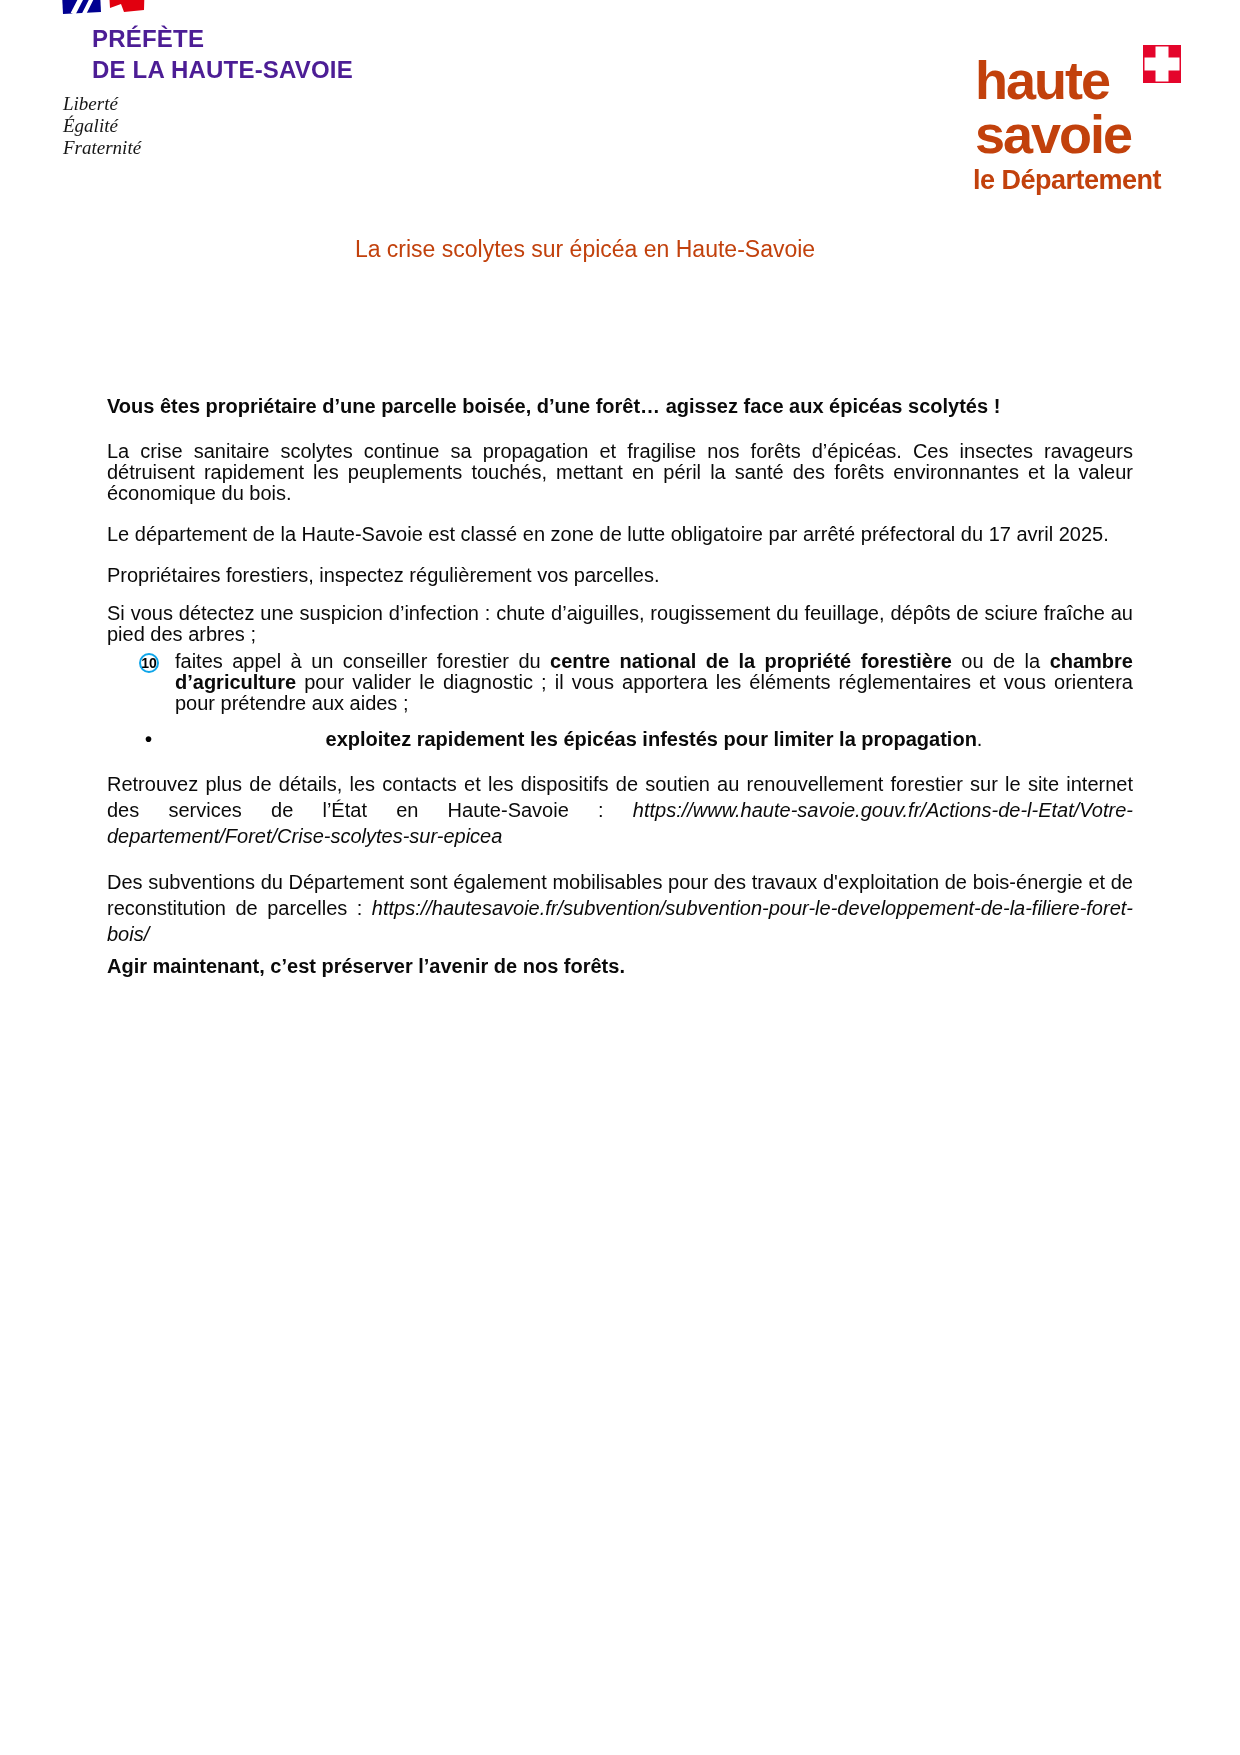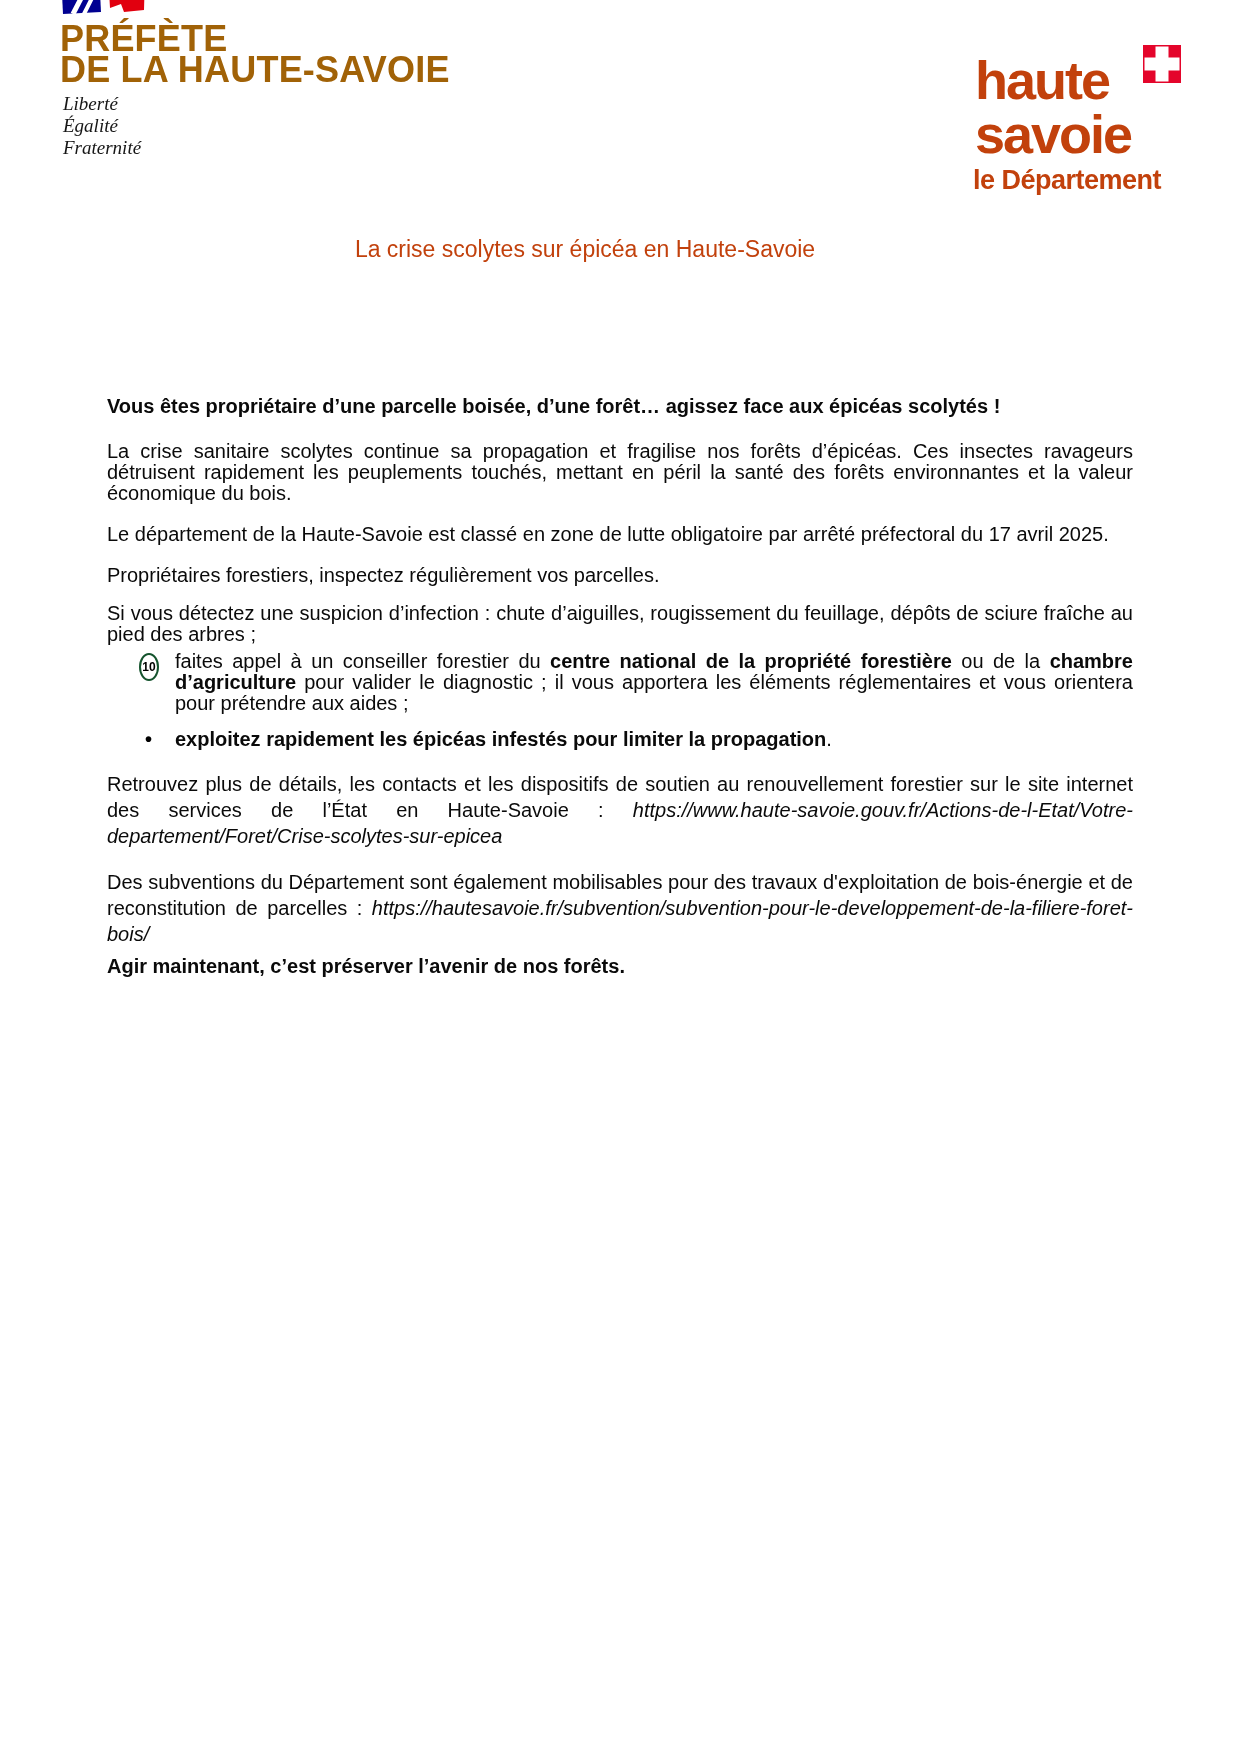--- a/index.html
+++ b/index.html
@@ -5,21 +5,21 @@
   html,body { margin:0; padding:0; background:#ffffff; }
   .page {
     position:relative; width:1240px; height:1755px; margin:0 auto;
     background:#ffffff; overflow:hidden; color:#0a0a0a;
     font-family:"Liberation Sans", sans-serif;
   }
 
   
   .marianne { position:absolute; left:60px; top:0; }
   .flag-svg { display:block; margin-top:-27px; }
-  .gov-title { font-weight:700; font-size:36px; line-height:31px; color:#a16207; margin-top:9px; letter-spacing:0.2px; }
+  .gov-title { font-weight:700; font-size:24px; line-height:31px; color:#4c1d95; margin-top:9px; letter-spacing:0.2px;margin-left:32px; }
   .motto { font-family:"Liberation Serif", serif; font-style:italic; font-size:19px; line-height:22px; color:#161616; margin-top:8px; padding-left:3px; }
 
   
   .dept-logo { position:absolute; left:973px; top:45px; width:215px; height:160px; color:#c2410c; }
   .dept-word1 { position:absolute; left:2px; top:8px;  font-size:54px; font-weight:700; letter-spacing:-2px; line-height:1; }
   .dept-word2 { position:absolute; left:2px; top:62px; font-size:54px; font-weight:700; letter-spacing:-2px; line-height:1; }
   .dept-cross { position:absolute; left:170px; top:0; }
   .dept-tagline { position:absolute; left:0; top:122px; font-size:27px; font-weight:700; letter-spacing:-0.5px; line-height:1; }
 
   
@@ -36,28 +36,28 @@
   .main p { margin:0 0 20px 0; font-size:20px; line-height:21px; text-align:justify; color:#0a0a0a; }
   p.intro-heading { font-weight:700; line-height:26px; margin-bottom:22px; text-align:left; }
   p.para-crise   { margin-bottom:20px; }
   p.para-zone    { margin-bottom:20px; }
   p.para-proprio { margin-bottom:17px;  text-align:left; }
   p.para-suspicion { margin-bottom:6px; }
 
   .bullet { position:relative; padding-left:68px; margin-bottom:15px; }
   .bullet p { margin:0; }
   .b-marker-circle {
-    position:absolute; left:32px; top:2px; width:20px; height:28px; box-sizing:border-box;
-    border:2px solid #14532d; border-radius:50%;
+    position:absolute; left:32px; top:2px; width:20px; height:20px; box-sizing:border-box;
+    border:2px solid #0ea5e9; border-radius:50%;
     display:flex; align-items:center; justify-content:center;
-    font-size:12px; font-weight:700; line-height:1; color:#000;
+    font-size:14px; font-weight:700; line-height:1; color:#000;
   }
   .b-marker-dot { position:absolute; left:38px; top:-1px; font-size:20px; font-weight:700; color:#000; }
   .bullet-exploitez { margin-bottom:21px; }
-  .bullet-exploitez p { text-align:left; }
+  .bullet-exploitez p { text-align:center; }
 
   p.para-etat, p.para-subventions { line-height:26px; }
   p.para-etat { margin-bottom:20px; }
   p.para-subventions { margin-bottom:9px; }
   .url { font-style:italic; }
   p.closing { font-weight:700; text-align:left; margin-bottom:0; }
 </style>
 </head>
 <body>
 

